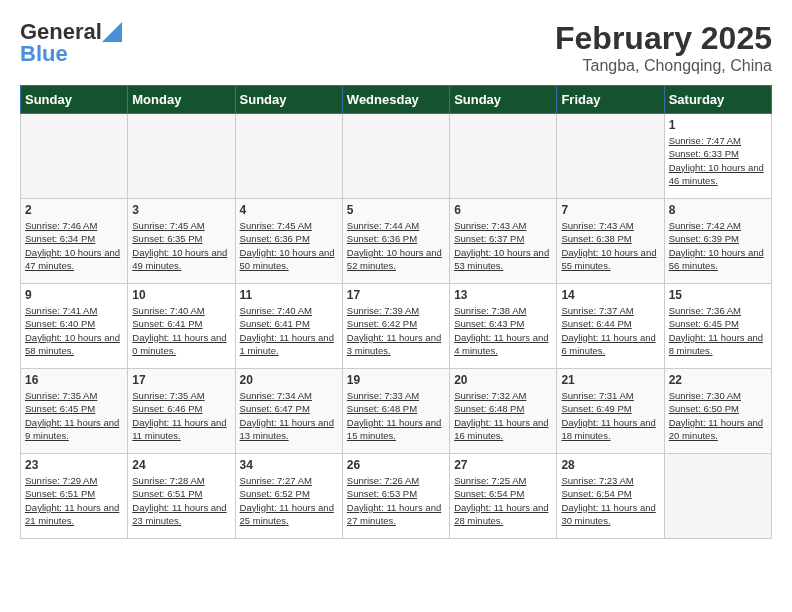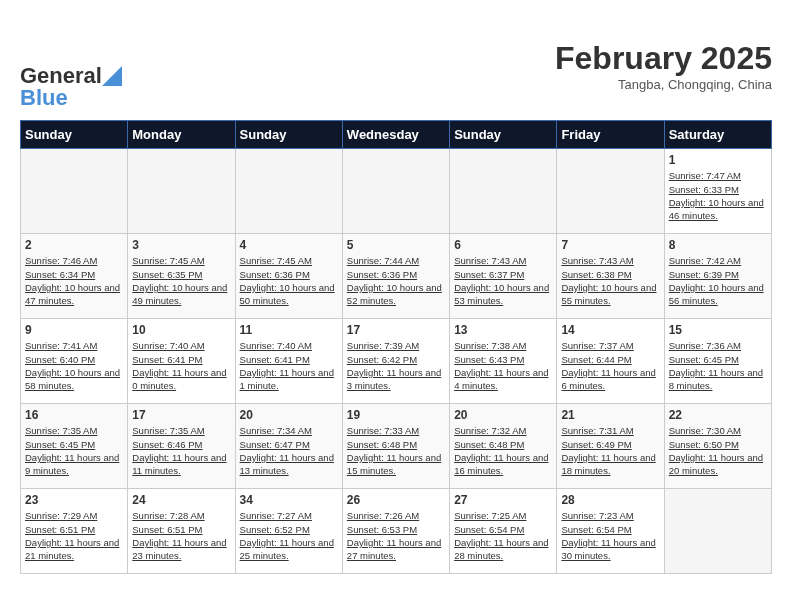--- a/index.html
+++ b/index.html
@@ -25,33 +25,32 @@
       font-weight: bold;
       color: #333;
     }
     .title-area {
       text-align: right;
     }
     .month-title {
       font-size: 32px;
       font-weight: bold;
       color: #333;
-      margin-top: 20px;
     }
     .location-title {
-      font-size: 13px;
+      font-size: 16px;
       color: #555;
     }
     .calendar {
       width: 100%;
       border-collapse: collapse;
       table-layout: fixed;
     }
     .calendar th {
-      background-color: #0f172a;
+      background-color: #14532d;
       color: #fff;
       padding: 6px 4px;
       text-align: left;
       font-size: 13px;
       font-weight: bold;
       border: 1px solid #3a6aaa;
     }
     .calendar td {
       vertical-align: top;
       border: 1px solid #ccc;
@@ -78,21 +77,21 @@
       line-height: 1.4;
       color: #333;
       text-decoration: underline;
     }
   </style>
 </head>
 <body>
 
 <div class="header-area">
   <div class="logo">
-    <div style="display:flex; flex-direction:column; line-height:1.1;margin-top:44px;">
+    <div style="display:flex; flex-direction:column; line-height:1.1;">
       <div style="display:flex; align-items:center;">
         <span class="logo-text">General</span>
         <svg width="20" height="20" viewBox="0 0 20 20">
           <polygon points="0,20 20,20 20,0" fill="#4a90d9"></polygon>
         </svg>
       </div>
       <span class="logo-text" style="color:#4a90d9; margin-top:-2px;">Blue</span>
     </div>
   </div>
   <div class="title-area">

